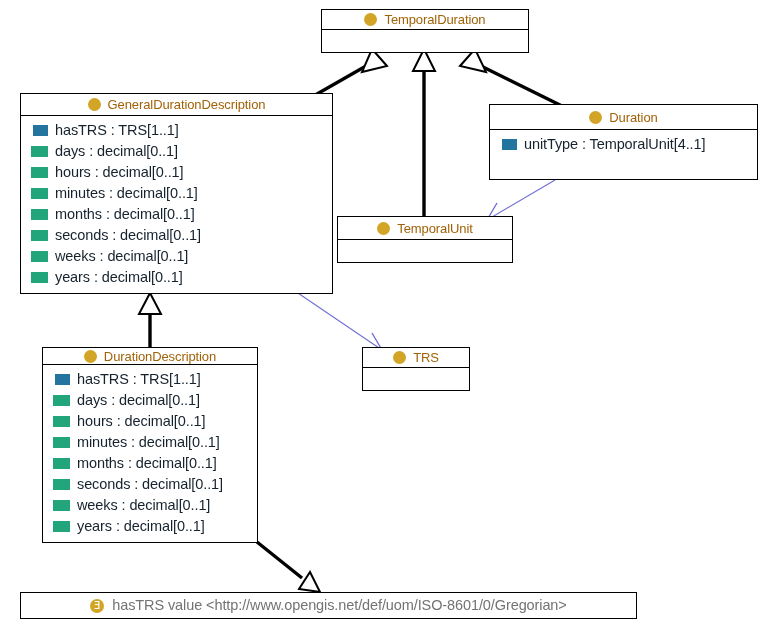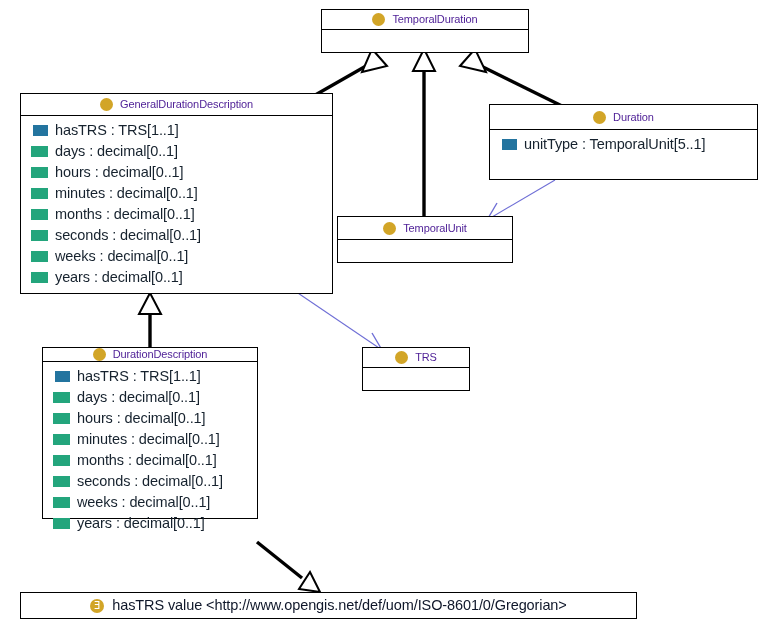--- a/index.html
+++ b/index.html
@@ -41,25 +41,25 @@
     box-sizing: border-box;
     height: 25px;
     border-bottom: 1.6px solid #000000;
     display: flex;
     align-items: center;
     justify-content: center;
     gap: 7px;
     padding: 0 6px;
   }
   .class-name {
-    font-size: 11px;
+    font-size: 13px;
     line-height: 1;
     letter-spacing: -0.1px;
     white-space: nowrap;
-    color: #4c1d95;
+    color: #a16207;
   }
   .class-body {
     flex: 1 1 auto;
     padding: 4px 0 5px 0;
     display: flex;
     flex-direction: column;
     justify-content: flex-start;
   }
   .class-body.empty {
     padding: 0;
@@ -123,21 +123,21 @@
     font-size: 10px;
     line-height: 1;
     color: #ffffff;
     font-family: "DejaVu Sans", sans-serif;
   }
   .note-text {
     font-size: 14.5px;
     line-height: 1;
     letter-spacing: -0.1px;
     white-space: nowrap;
-    color: #0f172a;
+    color: #737373;
   }
 </style>
 </head>
 <body>
 
 <div id="diagram-canvas">
 
   <svg id="edge-layer" viewBox="0 0 772 628" width="772" height="628" xmlns="http://www.w3.org/2000/svg">
 
     <g>
@@ -226,42 +226,42 @@
   </div>
 
   <div class="uml-class" style="left:489px; top:104px; width:269px; height:76px;text-align:center;">
     <div class="class-header">
       <span class="gold-dot"></span>
       <span class="class-name">Duration</span>
     </div>
     <div class="class-body">
       <div class="attr-row">
         <span class="swatch object-prop"></span>
-        <span class="attr-label">unitType : TemporalUnit[5..1]</span>
+        <span class="attr-label">unitType : TemporalUnit[4..1]</span>
       </div>
     </div>
   </div>
 
   <div class="uml-class" style="left:337px; top:216px; width:176px; height:47px;">
     <div class="class-header">
       <span class="gold-dot"></span>
       <span class="class-name">TemporalUnit</span>
     </div>
     <div class="class-body empty"></div>
   </div>
 
   <div class="uml-class" style="left:362px; top:347px; width:108px; height:44px;">
     <div class="class-header">
       <span class="gold-dot"></span>
       <span class="class-name">TRS</span>
     </div>
     <div class="class-body empty"></div>
   </div>
 
-  <div class="uml-class" style="left:42px; top:347px; width:216px; height:172px;">
+  <div class="uml-class" style="left:42px; top:347px; width:216px; height:196px;">
     <div class="class-header">
       <span class="gold-dot"></span>
       <span class="class-name">DurationDescription</span>
     </div>
     <div class="class-body">
       <div class="attr-row">
         <span class="swatch object-prop"></span>
         <span class="attr-label">hasTRS : TRS[1..1]</span>
       </div>
       <div class="attr-row">

